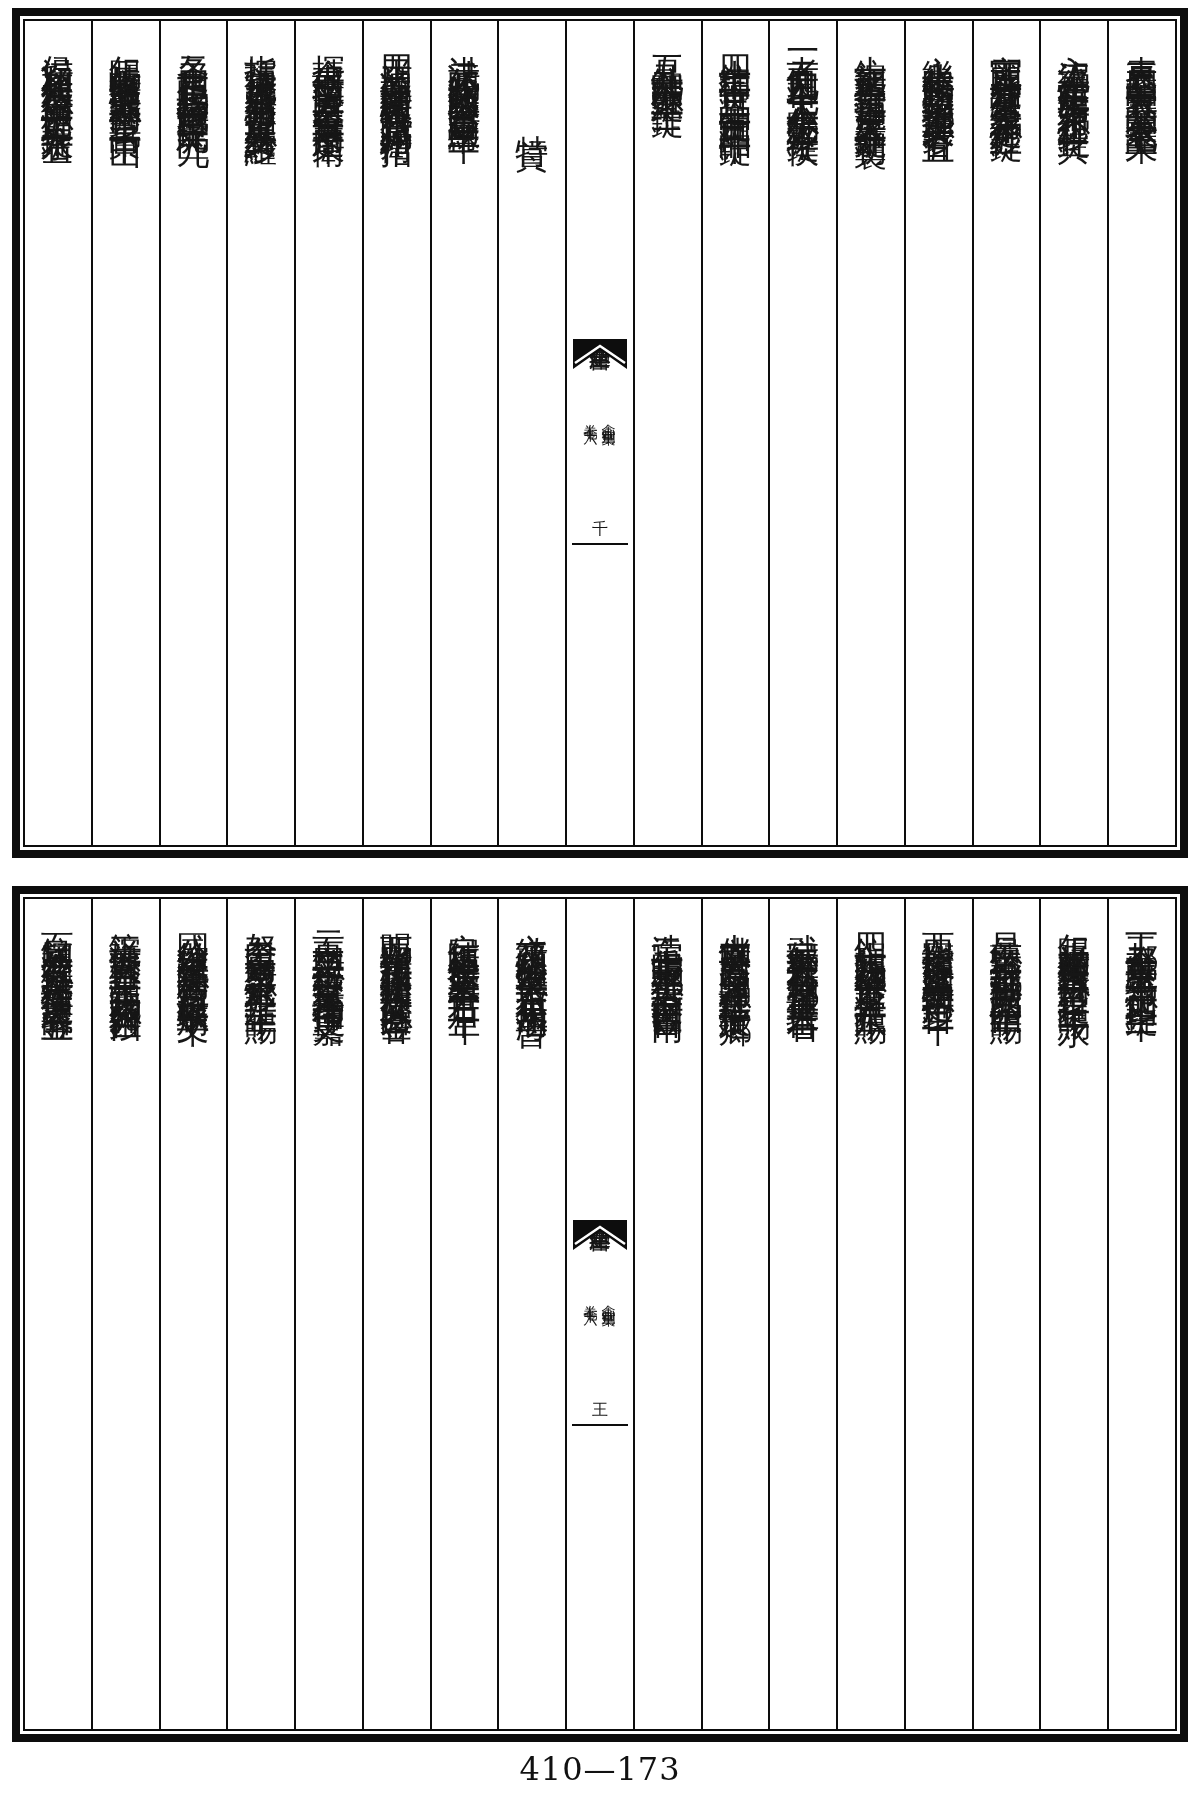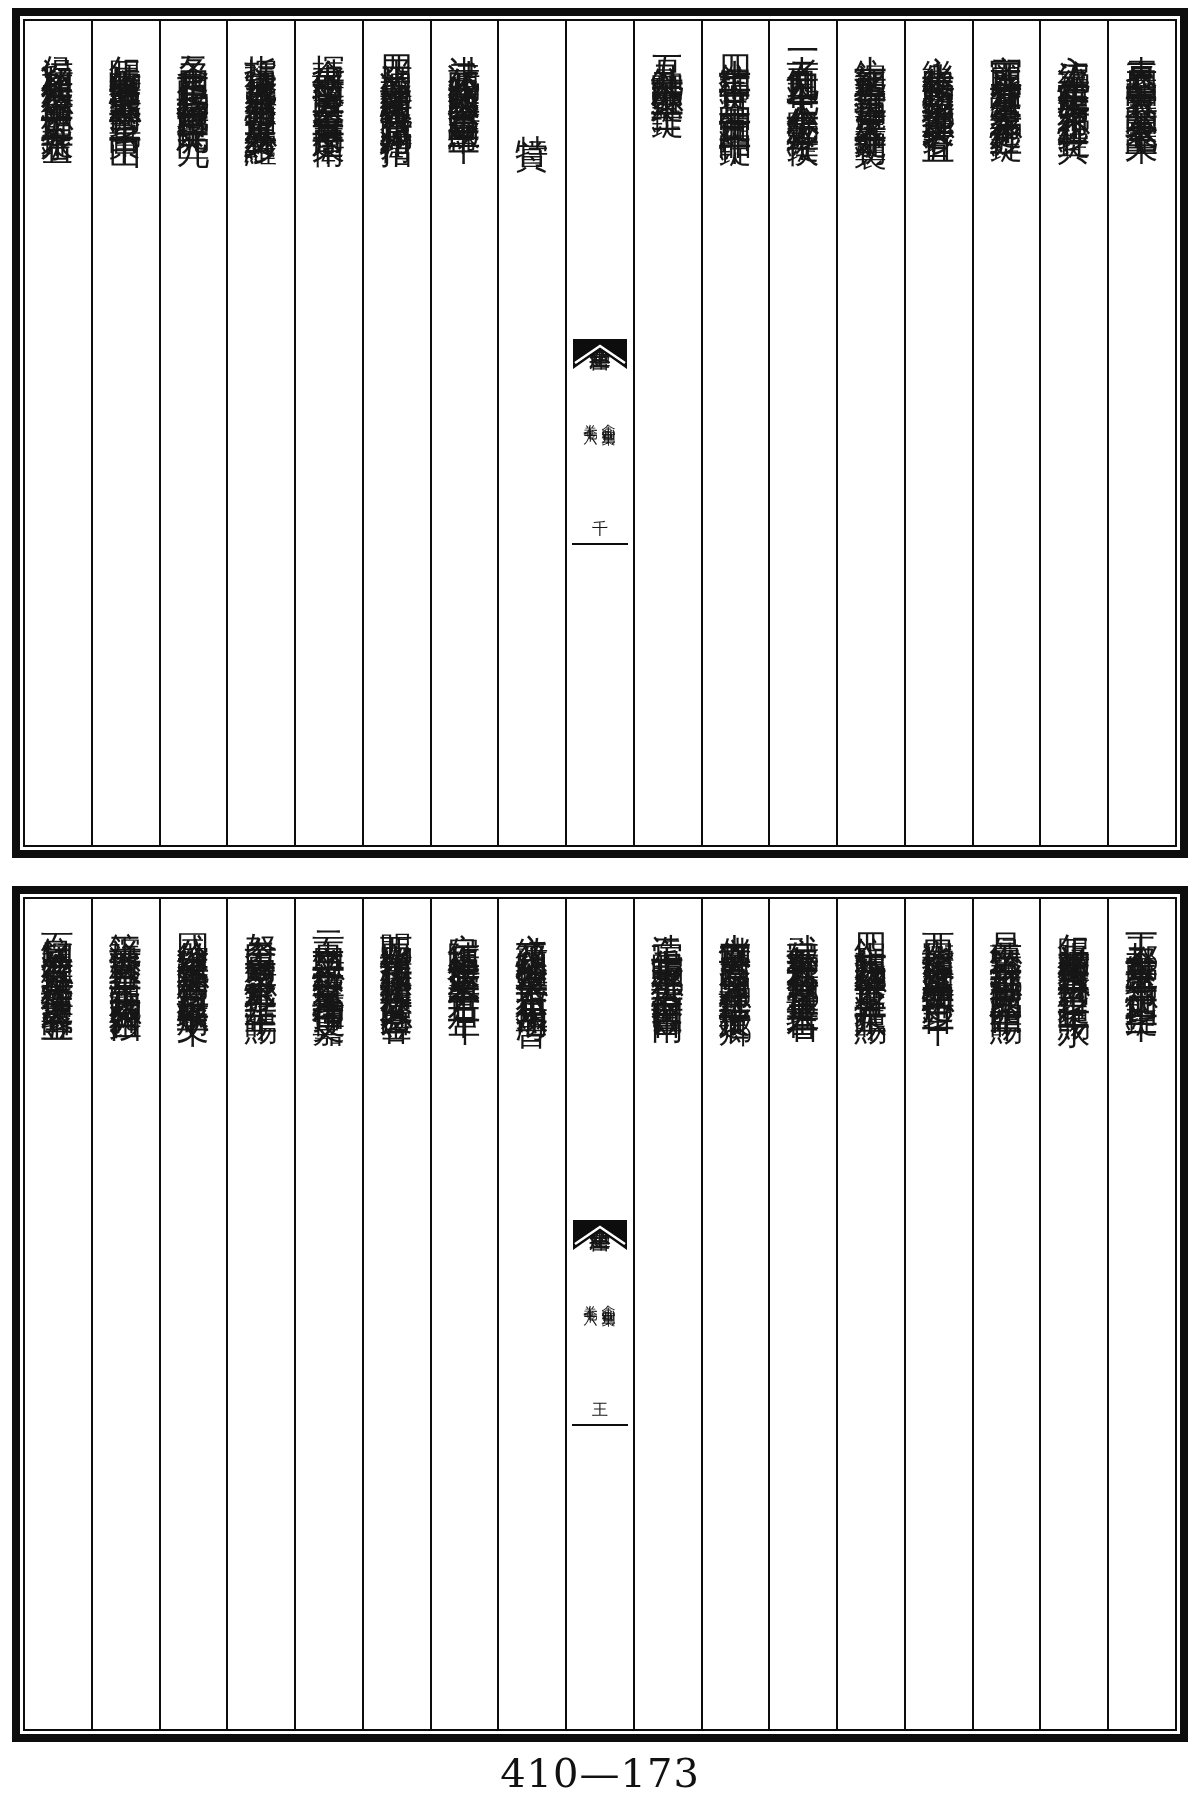--- a/index.html
+++ b/index.html
@@ -44,21 +44,21 @@
                align-items:flex-start; }
   .mid-col {
     writing-mode:vertical-rl; text-orientation:upright;
     font-size:14px; line-height:1; letter-spacing:2px;
   }
   .leaf-mark { font-size:16px; margin-top:98px; line-height:1; }
   .leaf-line { width:56px; height:2px; background:#0d0d0d; margin-top:6px; }
   
   .folio {
     position:absolute; top:1750px; left:0; width:100%;
-    text-align:center; font-size:40px; letter-spacing:1px; color:#111;
+    text-align:center; font-size:32px; letter-spacing:1px; color:#111;
   }
 </style>
 </head>
 <body>
 
 <div class="page">
 
   <div class="block block-top">
     <div class="inner">
 

